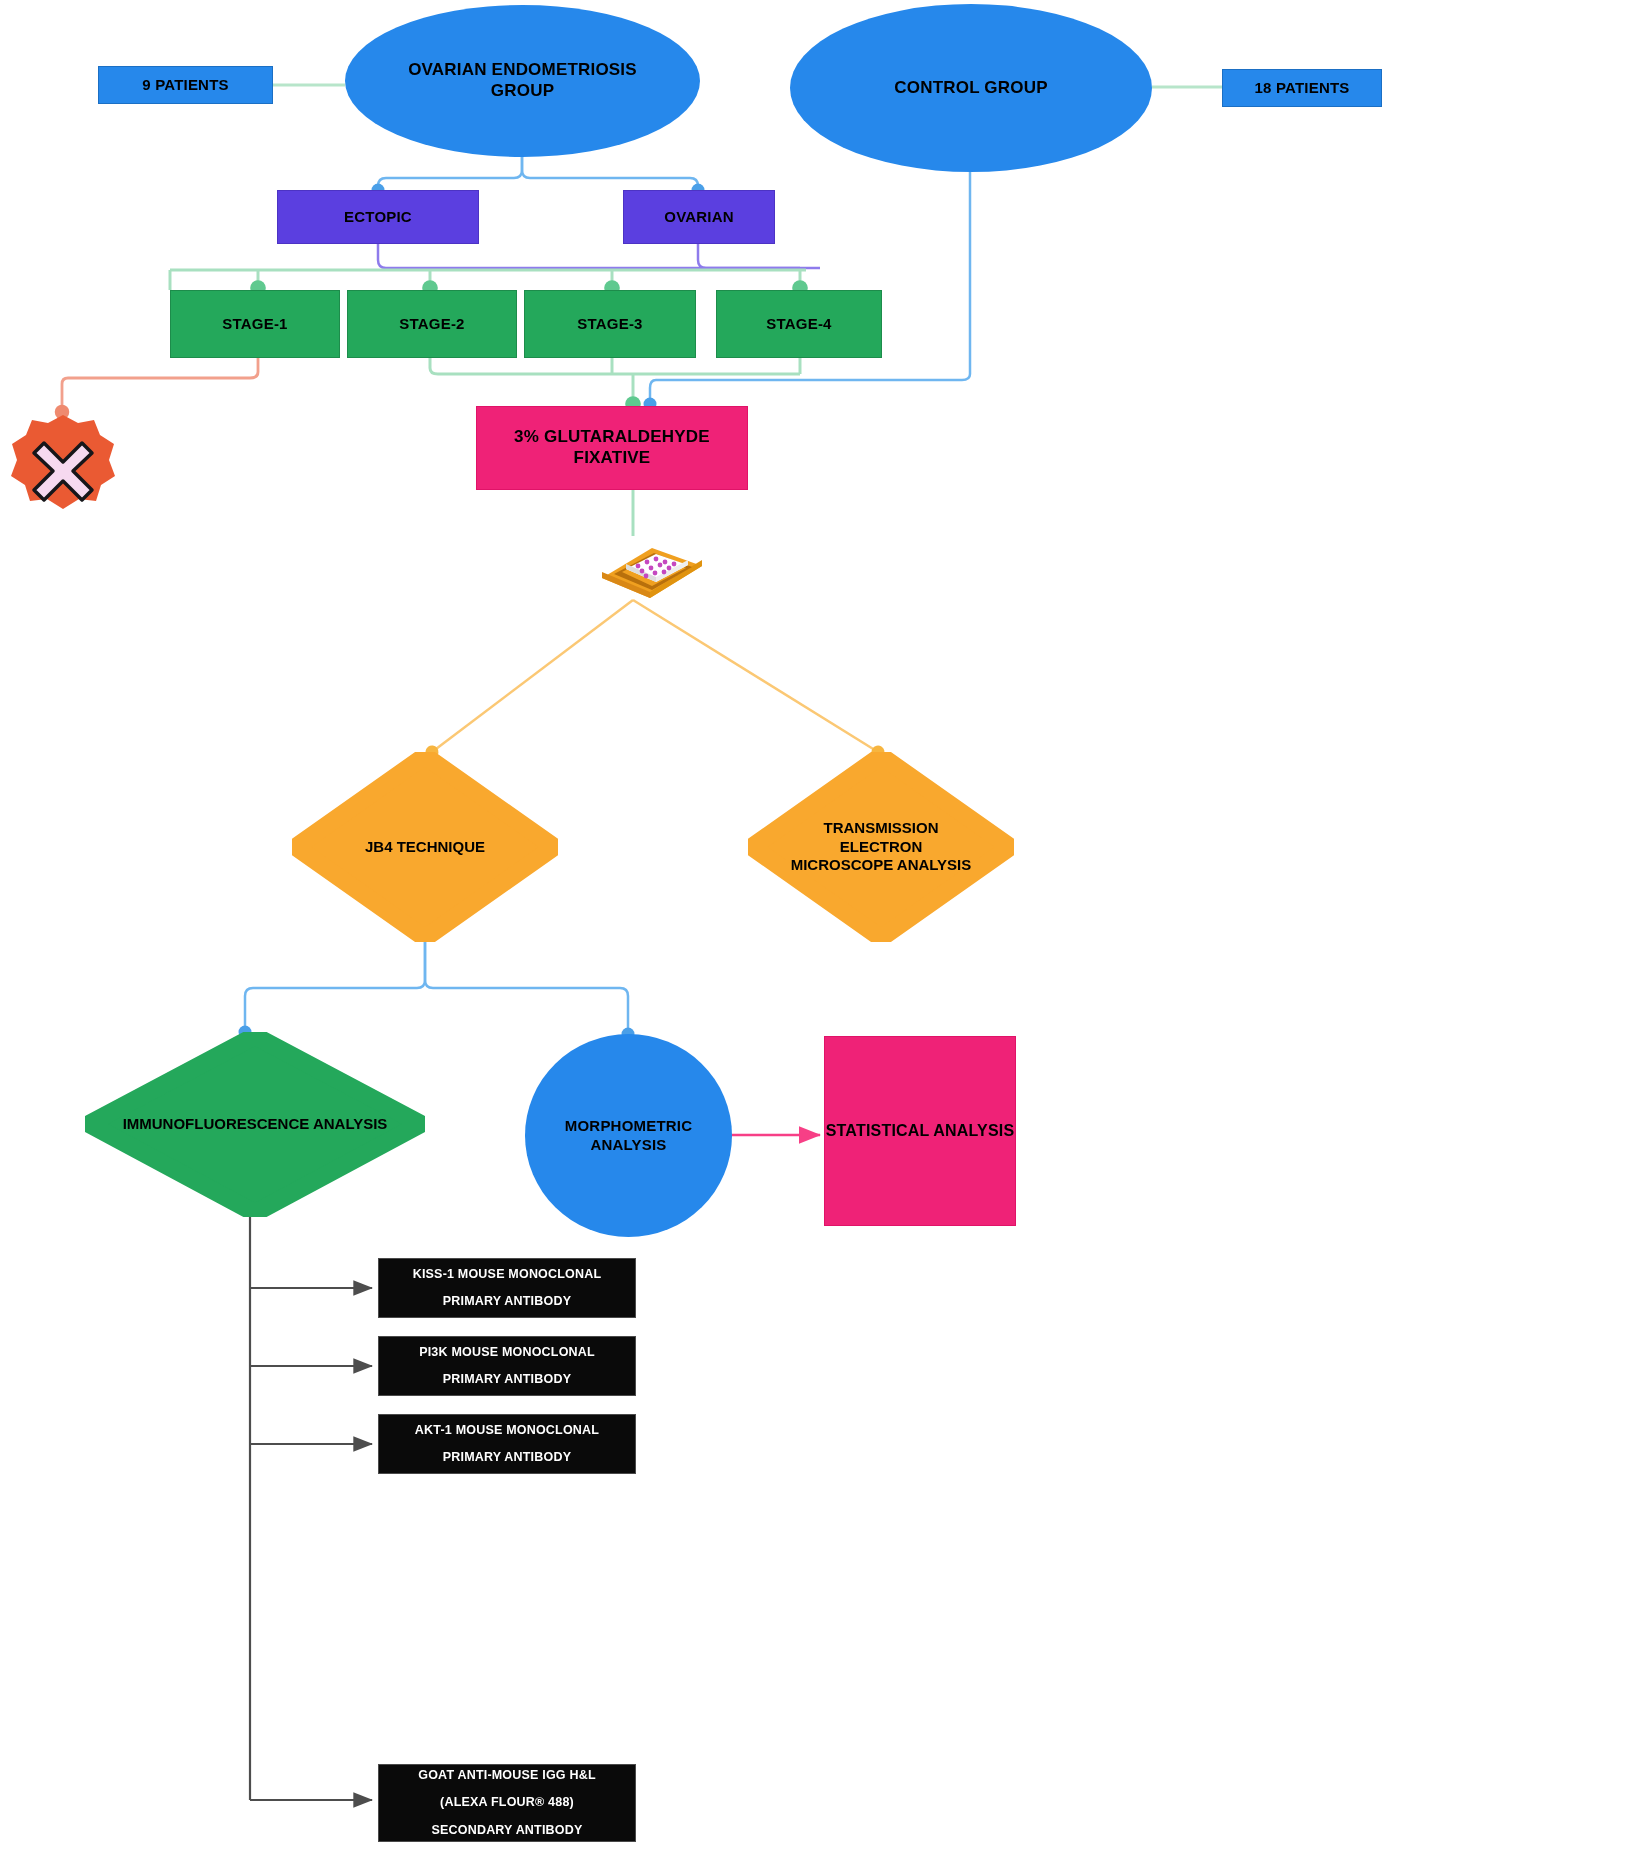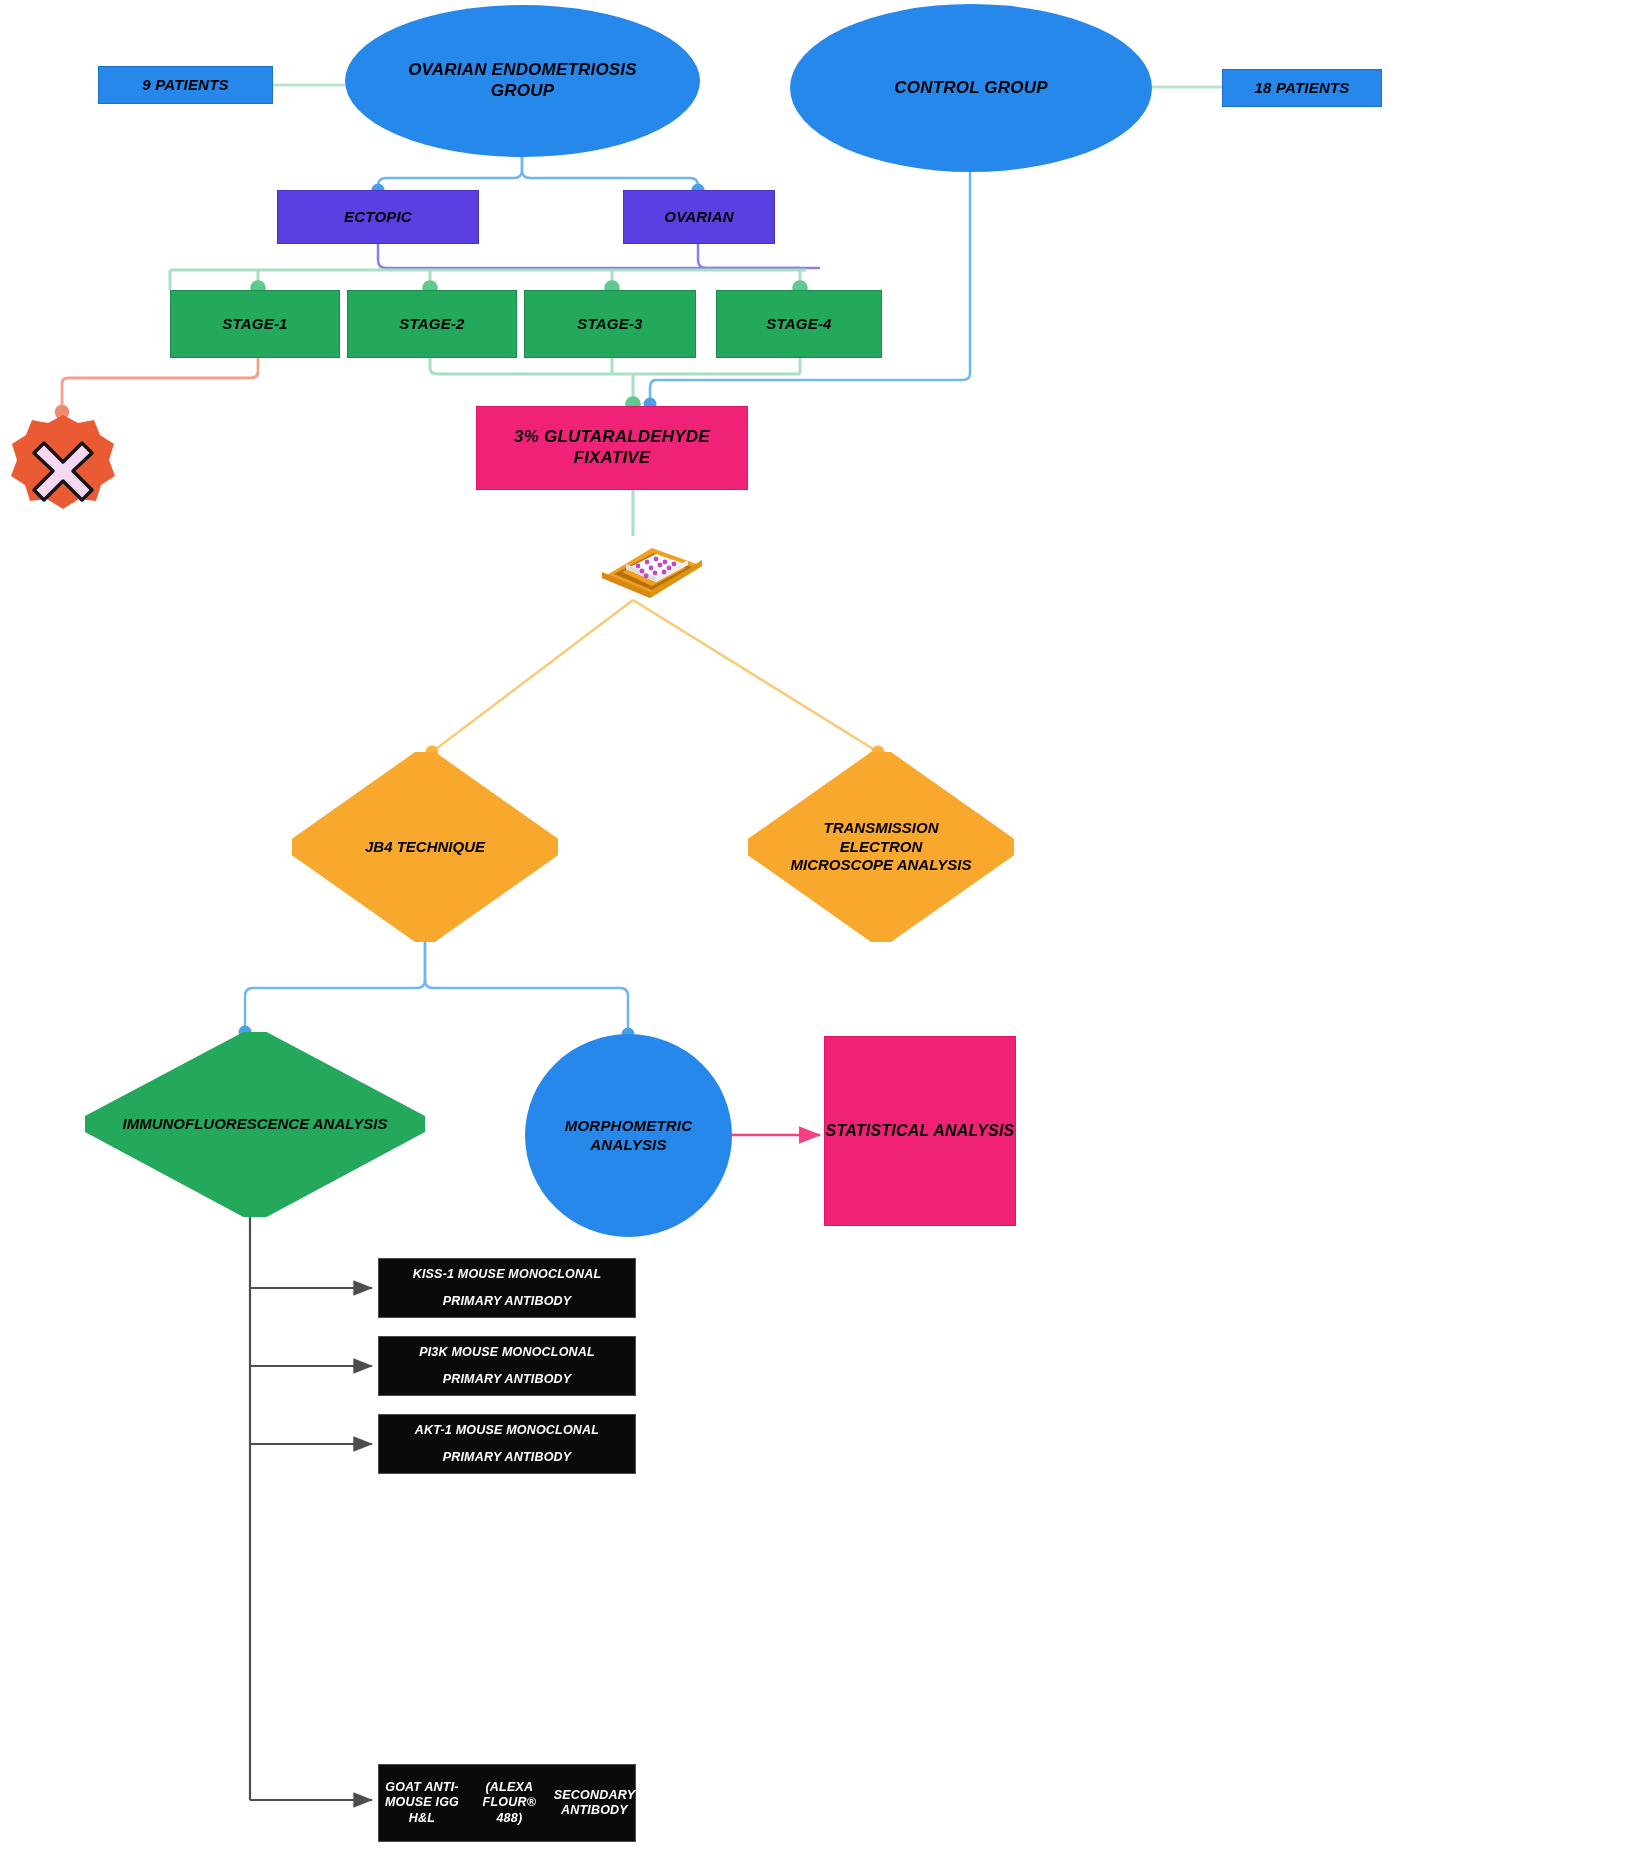--- a/index.html
+++ b/index.html
@@ -9,21 +9,20 @@
   }
   body {
     font-family: "Liberation Sans", sans-serif;
   }
   #stage {
     position: relative;
     width: 1652px;
     height: 1853px;
     background: #ffffff;
     overflow: hidden;
-    font-style: italic;
   }
   #edges {
     position: absolute;
     left: 0; top: 0;
     width: 1652px;
     height: 1853px;
     pointer-events: none;
   }
   .node {
     position: absolute;
@@ -280,19 +279,19 @@
   <div class="node rect black-box" style="left:378px; top:1336px; width:258px; height:60px; font-size:12.5px; flex-direction:column;">
     <span>PI3K MOUSE MONOCLONAL</span>
     <span>PRIMARY ANTIBODY</span>
   </div>
 
   <div class="node rect black-box" style="left:378px; top:1414px; width:258px; height:60px; font-size:12.5px; flex-direction:column;">
     <span>AKT-1 MOUSE MONOCLONAL</span>
     <span>PRIMARY ANTIBODY</span>
   </div>
 
-  <div class="node rect black-box" style="left:378px; top:1764px; width:258px; height:78px; font-size:12.5px; flex-direction:row;">
+  <div class="node rect black-box" style="left:378px; top:1764px; width:258px; height:78px; font-size:12.5px; flex-direction:column;">
     <span>GOAT ANTI-MOUSE IGG H&amp;L</span>
     <span>(ALEXA FLOUR® 488)</span>
     <span>SECONDARY ANTIBODY</span>
   </div>
 
 </div>
 
 </body></html>

